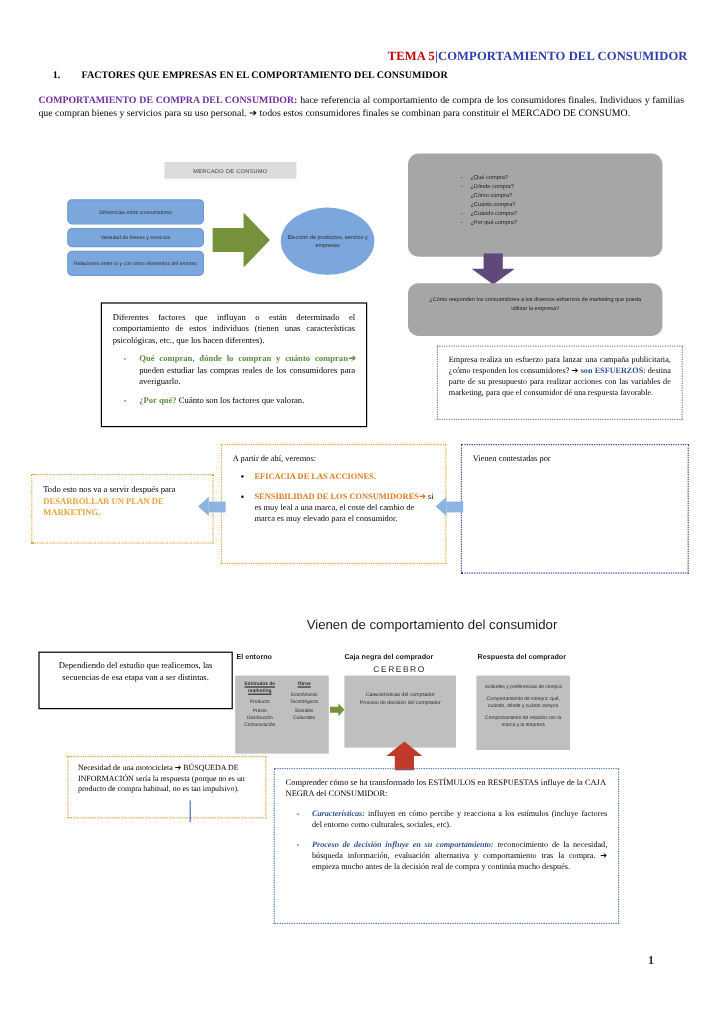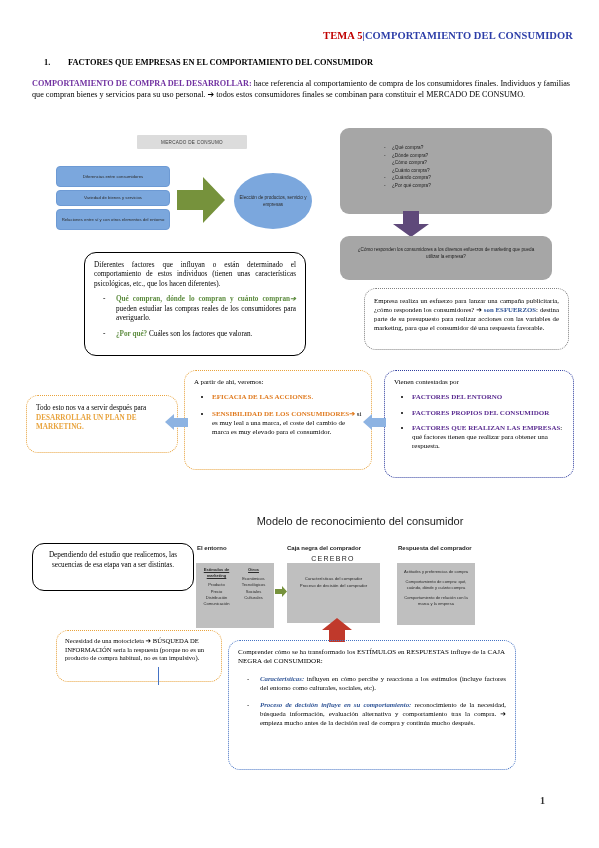--- a/index.html
+++ b/index.html
@@ -4,21 +4,21 @@
 <style>
   html,body{margin:0;padding:0;}
   body{
     width:599px;height:848px;background:#ffffff;
     font-family:"Liberation Serif", serif;
     color:#000;position:relative;overflow:hidden;
   }
   .page{position:relative;width:599px;height:848px;}
 
   
-  .doc-header{position:absolute;left:0;top:30px;width:573px;text-align:right;
+  .doc-header{position:absolute;left:0;top:42px;width:573px;text-align:right;
     font-weight:bold;font-size:10.5px;letter-spacing:.1px;}
   .doc-header .t5{color:#c00000;}
   .doc-header .sep{color:#2d3ea8;}
   .doc-header .rest{color:#2d3ea8;}
 
   .sec-title{position:absolute;left:44px;top:58px;width:520px;font-weight:bold;
     font-size:8.4px;color:#000;}
   .sec-title .num{display:inline-block;width:24px;}
 
   .lead{position:absolute;left:32px;top:78px;width:538px;font-size:8.2px;
@@ -54,21 +54,21 @@
   .gb-top li:before{content:"-";position:absolute;margin-left:-8px;}
   .gb-top li{position:relative;}
   .gb-top li.noDash:before{content:"";}
 
   .purplearrow{position:absolute;left:393px;top:211px;width:36px;height:26px;}
 
   .gb-bot{left:340px;top:236px;width:212px;height:44px;}
   .gb-bot .q{padding:10px 12px 0 12px;font-size:4.6px;line-height:7.2px;text-align:center;}
 
   
-  .tbox{position:absolute;box-sizing:border-box;font-size:7.2px;line-height:9.4px;border-radius:12px;}
+  .tbox{position:absolute;box-sizing:border-box;font-size:7.2px;line-height:9.4px;}
   .solid{border:1px solid #000;}
   .dot-orange{border:1px dotted #e8a33d;}
   .dot-blue{border:1px dotted #4472c4;}
   .dot-navy{border:1px dotted #2f3d9e;}
   .dot-gray{border:1px dotted #808080;}
 
   .box-dif{left:84px;top:252px;width:222px;height:104px;padding:8px 9px;}
   .box-dif p{margin:0 0 6px 0;text-align:justify;}
   .box-dif ul{margin:0;padding-left:22px;list-style:none;}
   .box-dif li{position:relative;margin-bottom:7px;text-align:justify;}
@@ -158,21 +158,21 @@
 
   <div class="doc-header">
     <span class="t5">TEMA 5</span><span class="sep">|</span><span class="rest">COMPORTAMIENTO DEL CONSUMIDOR</span>
   </div>
 
   <div class="sec-title">
     <span class="num">1.</span><span>FACTORES QUE EMPRESAS EN EL COMPORTAMIENTO DEL CONSUMIDOR</span>
   </div>
 
   <div class="lead">
-    <span class="hl">COMPORTAMIENTO DE COMPRA DEL DESARROLLAR:</span><span> hace referencia al comportamiento de compra de los consumidores finales. Individuos y familias que compran bienes y servicios para su uso personal. </span><span class="arrow-in">➔</span><span> todos estos consumidores finales  se combinan para constituir el MERCADO DE CONSUMO.</span>
+    <span class="hl">COMPORTAMIENTO DE COMPRA DEL CONSUMIDOR:</span><span> hace referencia al comportamiento de compra de los consumidores finales. Individuos y familias que compran bienes y servicios para su uso personal. </span><span class="arrow-in">➔</span><span> todos estos consumidores finales  se combinan para constituir el MERCADO DE CONSUMO.</span>
   </div>
 
   <div class="mdc-label">MERCADO DE CONSUMO</div>
 
   <div class="bluebox bb1">Diferencias entre consumidores</div>
   <div class="bluebox bb2">Variedad de bienes y servicios</div>
   <div class="bluebox bb3">Relaciones entre sí y con otros elementos del entorno</div>
 
   <svg class="greenarrow" viewBox="0 0 48 46">
     <polygon points="0,13 26,13 26,0 48,23 26,46 26,33 0,33" fill="#76923c"></polygon>
@@ -198,21 +198,21 @@
   </svg>
 
   <div class="graybox gb-bot">
     <div class="q">¿Cómo responden los consumidores a los diversos esfuerzos de marketing que pueda utilizar la empresa?</div>
   </div>
 
   <div class="tbox solid box-dif">
     <p>Diferentes factores que influyan o están determinado el comportamiento de estos individuos (tienen unas características psicológicas, etc., que los hacen diferentes).</p>
     <ul>
       <li><span class="gr-it">Qué compran, dónde lo compran y cuánto compran</span><span class="gr-b">➔</span><span> pueden estudiar las compras reales de los consumidores para averiguarlo.</span></li>
-      <li><span class="gr-it">¿Por qué?</span><span> Cuáles son los factores que valoran.</span></li>
+      <li><span class="gr-it">¿Por qué?</span><span> Cuánto son los factores que valoran.</span></li>
     </ul>
   </div>
 
   <div class="tbox dot-gray box-emp">
     <p><span>Empresa realiza un esfuerzo para lanzar una campaña publicitaria, ¿cómo responden los consumidores? </span><span>➔</span><span class="blue-b"> son ESFUERZOS</span><span>: destina parte de su presupuesto para realizar acciones con las variables de marketing, para que el consumidor dé una respuesta favorable.</span></p>
   </div>
 
   <div class="tbox dot-orange box-apartir">
     <p class="intro">A partir de ahí, veremos:</p>
     <ul>
@@ -220,34 +220,29 @@
       <li><span class="orange-bold">SENSIBILIDAD DE LOS CONSUMIDORES</span><span class="orange-bold">➔</span><span> si es muy leal a una marca, el coste del cambio de marca es muy elevado para el consumidor.</span></li>
     </ul>
   </div>
 
   <div class="tbox dot-orange box-todo">
     <p><span>Todo esto nos va a servir después para </span><span class="orange-b">DESARROLLAR UN PLAN DE MARKETING.</span></p>
   </div>
 
   <div class="tbox dot-navy box-vienen">
     <p class="intro">Vienen contestadas por</p>
-    <ul>
-      <li><span class="purple-bold">FACTORES DEL ENTORNO</span></li>
-      <li><span class="purple-bold">FACTORES PROPIOS DEL CONSUMIDOR</span></li>
-      <li><span class="purple-bold">FACTORES QUE REALIZAN LAS EMPRESAS</span><span>: qué factores tienen que realizar para obtener una respuesta.</span></li>
-    </ul>
   </div>
 
   <div class="bluearrow ba1"></div>
   <div class="ba-head" style="left:165px"></div>
   <div class="bluearrow ba2"></div>
   <div class="ba-head" style="left:363px"></div>
 
   <div class="model-card"></div>
-  <div class="model-title">Modelo de reconocimiento del consumidor</div>
+  <div class="model-title">Vienen de comportamiento del consumidor</div>
 
   <div class="col-h ch1">El entorno</div>
   <div class="col-h ch2">Caja negra del comprador</div>
   <div class="col-h ch3">Respuesta del comprador</div>
   <div class="cerebro">CEREBRO</div>
 
   <div class="grayblk gk1">
     <div class="cols">
       <div class="col">
         <span class="hd">Estímulos de marketing</span>

